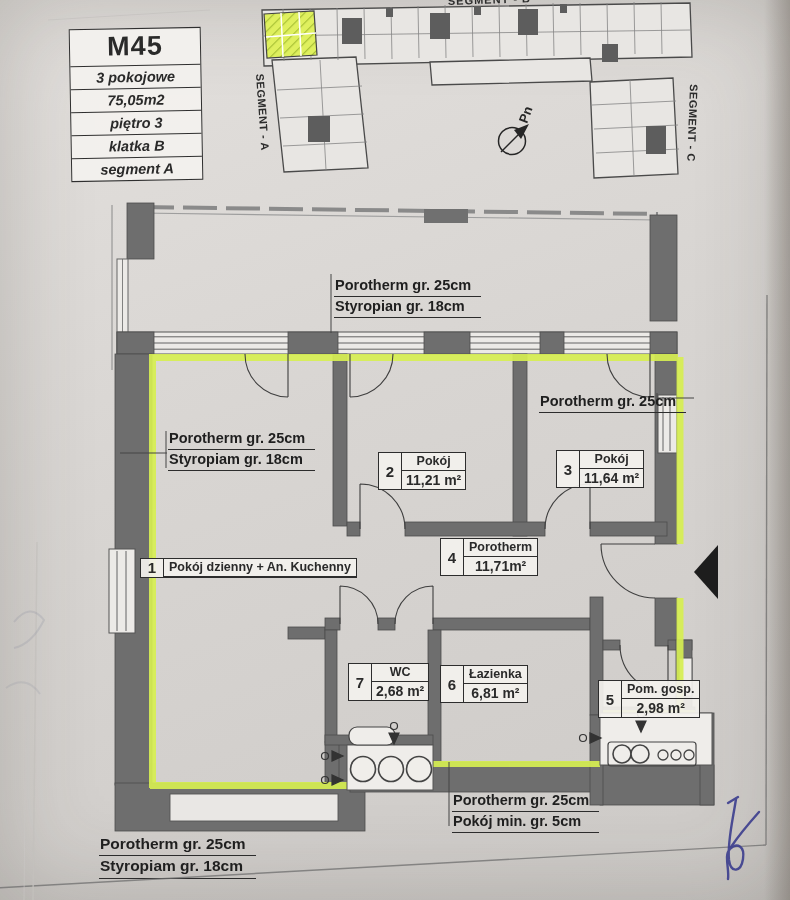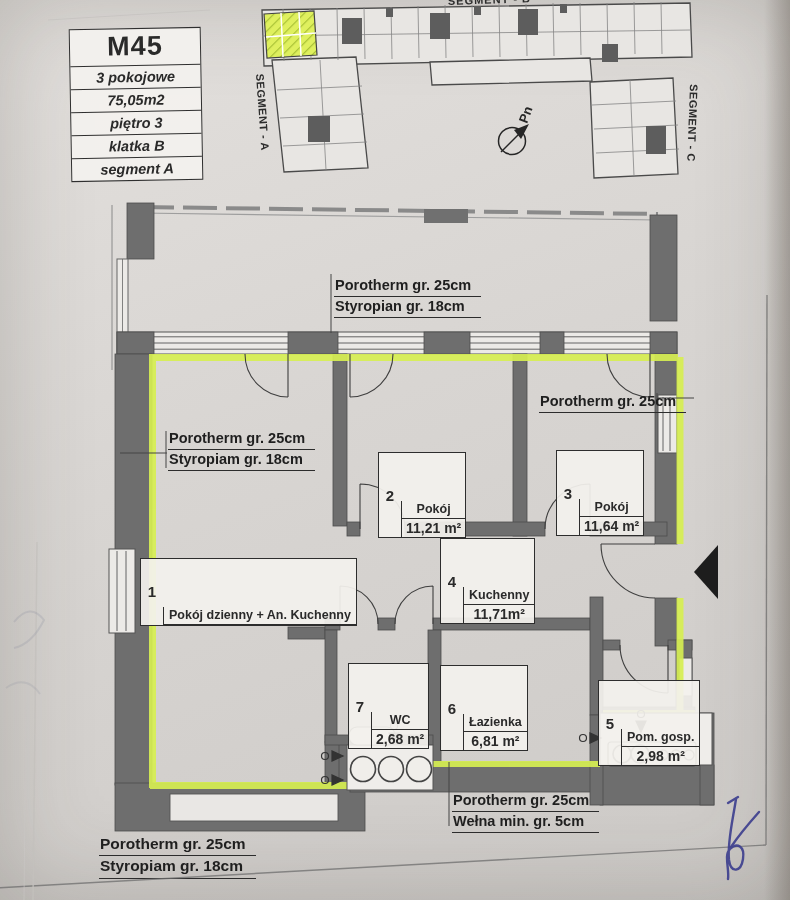--- a/index.html
+++ b/index.html
@@ -15,21 +15,21 @@
   #info-card .id{font-weight:700;font-size:27px;letter-spacing:1px;
                  padding:2px 0 3px;border-bottom:1.7px solid #2f2f2f;}
   #info-card .row{font-style:italic;font-weight:700;font-size:14.5px;line-height:1.38;
                   border-bottom:1.7px solid #2f2f2f;padding:1px 0;}
   #info-card .row:last-child{border-bottom:none;}
   
   .room-label{position:absolute;display:flex;border:1.7px solid #2d2d2d;
               background:rgba(243,241,237,.93);z-index:4;}
   .room-label .num{display:flex;align-items:center;justify-content:center;
                    min-width:18px;font-weight:700;font-size:15px;padding:0 2px;}
-  .room-label .body{border-left:1.7px solid #2d2d2d;flex:1;margin-top:48px;}
+  .room-label .body{border-left:1.7px solid #2d2d2d;flex:1;}
   .room-label .name{font-weight:700;font-size:12.5px;padding:0 5px;line-height:1.35;
                     border-bottom:1.7px solid #2d2d2d;text-align:center;white-space:nowrap;}
   .room-label .area{font-weight:700;font-size:14px;text-align:center;line-height:1.3;padding:0 4px;}
   
   .wall-label{position:absolute;z-index:4;font-weight:700;font-size:14.5px;
               line-height:1.32;color:#1f1f1f;}
   .wall-label .ln{border-bottom:1.8px solid #2c2c2c;padding:0 10px 1px 1px;white-space:nowrap;}
   #wl-bottom-left{font-size:15.5px;}
   svg{position:absolute;}
   #overlay{pointer-events:none;}
@@ -265,21 +265,21 @@
   <div class="room-label" style="left:556px;top:450px">
     <div class="num">3</div>
     <div class="body">
         <div class="name">Pokój</div>
       <div class="area">11,64 m²</div>
       </div>
   </div>
   <div class="room-label" style="left:440px;top:538px">
     <div class="num">4</div>
     <div class="body">
-        <div class="name">Kuchenny</div>
+        <div class="name">Porotherm</div>
       <div class="area">11,71m²</div>
       </div>
   </div>
   <div class="room-label" style="left:598px;top:680px">
     <div class="num">5</div>
     <div class="body">
         <div class="name">Pom. gosp.</div>
       <div class="area">2,98 m²</div>
       </div>
   </div>
@@ -304,21 +304,21 @@
   </div>
   <div class="wall-label" style="left:168px;top:429px">
     <div class="ln">Porotherm gr. 25cm</div>
     <div class="ln">Styropiam gr. 18cm</div>
   </div>
   <div class="wall-label" style="left:539px;top:392px">
     <div class="ln">Porotherm gr. 25cm</div>
   </div>
   <div class="wall-label" style="left:452px;top:791px">
     <div class="ln">Porotherm gr. 25cm</div>
-    <div class="ln">Wełna min. gr. 5cm</div>
+    <div class="ln">Pokój min. gr. 5cm</div>
   </div>
   <div class="wall-label" id="wl-bottom-left" style="left:99px;top:834px">
     <div class="ln">Porotherm gr. 25cm</div>
     <div class="ln">Styropiam gr. 18cm</div>
   </div>
 
   <svg id="overlay" viewBox="0 0 790 900" style="left:0;top:0;width:790px;height:900px;z-index:6">
     <g stroke="#6e6e6e" stroke-width="1.4" opacity="0.75">
       <line x1="767" y1="295" x2="766" y2="845"></line>
       <line x1="766" y1="845" x2="-5" y2="888"></line>

